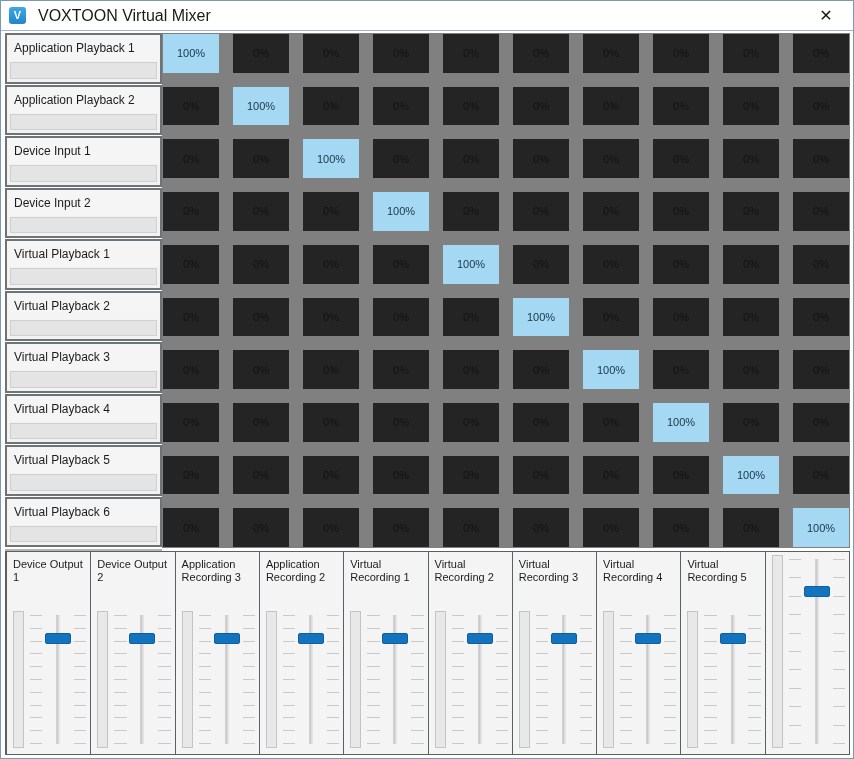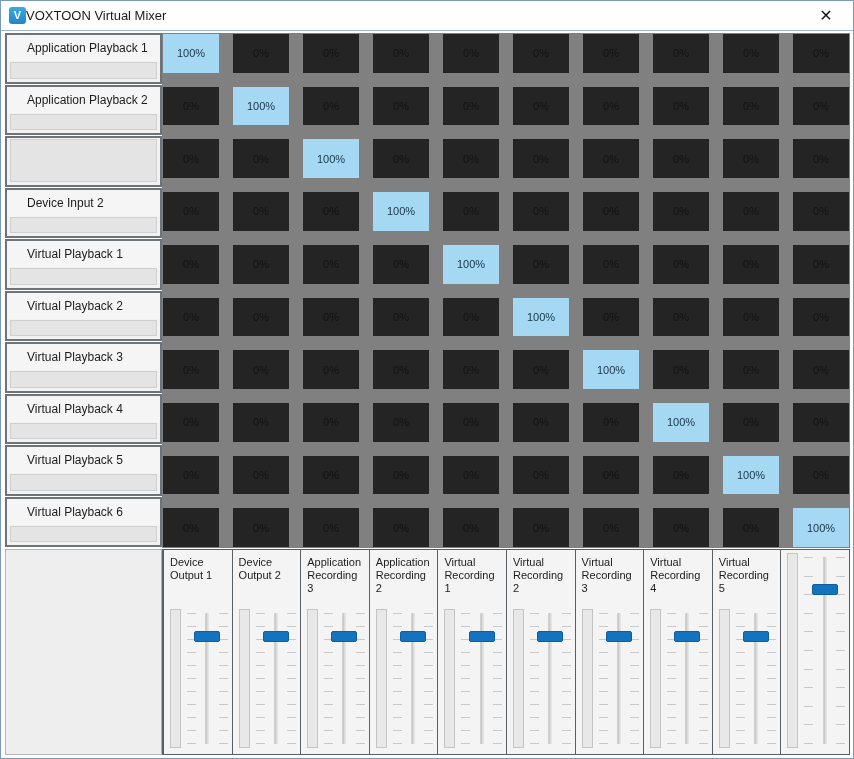--- a/index.html
+++ b/index.html
@@ -44,22 +44,22 @@
     display: flex;
     align-items: center;
     justify-content: center;
     color: #ffffff;
     font-size: 11px;
     font-weight: bold;
     line-height: 1;
     flex: 0 0 auto;
   }
   #title-text {
-    margin-left: 0;
-    font-size: 13px;
+    margin-left: 12px;
+    font-size: 16px;
     color: #1a1a1a;
     white-space: nowrap;
   }
   #close-button {
     position: absolute;
     right: 10px;
     top: 0;
     bottom: 0;
     width: 34px;
     display: flex;
@@ -107,21 +107,21 @@
     background: #f2f2f2;
     display: flex;
     flex-direction: column;
     overflow: hidden;
   }
   .row-label-title {
     flex: 0 0 26px;
     background: #f5f5f5;
     display: flex;
     align-items: center;
-    padding-left: 20px;
+    padding-left: 7px;
     font-size: 12px;
     color: #1c1c1c;
     white-space: nowrap;
     box-sizing: border-box;
   }
   .row-label-meter {
     flex: 1 1 auto;
     margin: 1px 3px 3px 3px;
     background: #e4e4e4;
     border: 1px solid #cfcfcf;
@@ -154,20 +154,21 @@
   }
   .cell.on {
     background: #a5d8f3;
     color: #18354a;
   }
 
   
   #channel-area {
     flex: 1 1 auto;
     display: flex;
+    flex-direction: column;
     margin-top: 1px;
     min-height: 0;
   }
   #corner-panel {
     width: 157px;
     min-width: 157px;
     box-sizing: border-box;
     border: 1px solid #b4b4b4;
     background: #eeeeee;
   }
@@ -286,20 +287,21 @@
       <div id="row-labels">
           <div class="row-label">
             <div class="row-label-title">Application Playback 1</div>
             <div class="row-label-meter"></div>
           </div>
           <div class="row-label">
             <div class="row-label-title">Application Playback 2</div>
             <div class="row-label-meter"></div>
           </div>
           <div class="row-label">
+            <div class="row-label-title">Device Input 1</div>
             <div class="row-label-meter"></div>
           </div>
           <div class="row-label">
             <div class="row-label-title">Device Input 2</div>
             <div class="row-label-meter"></div>
           </div>
           <div class="row-label">
             <div class="row-label-title">Virtual Playback 1</div>
             <div class="row-label-meter"></div>
           </div>

